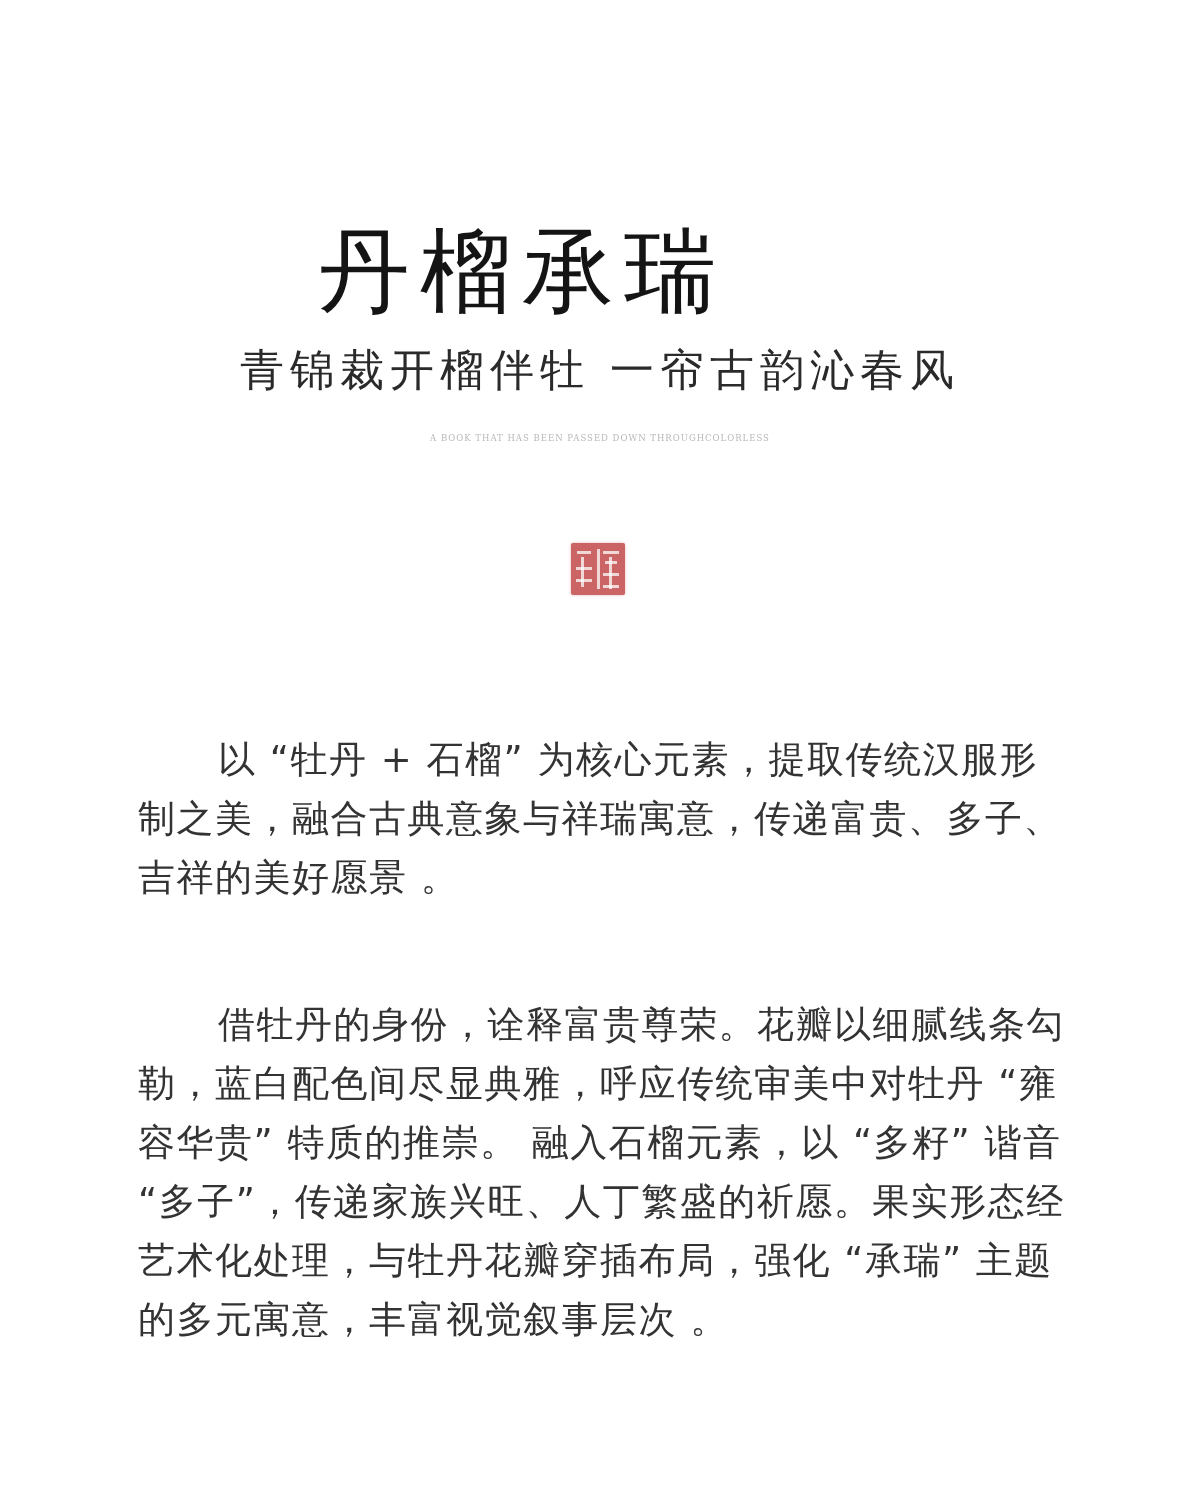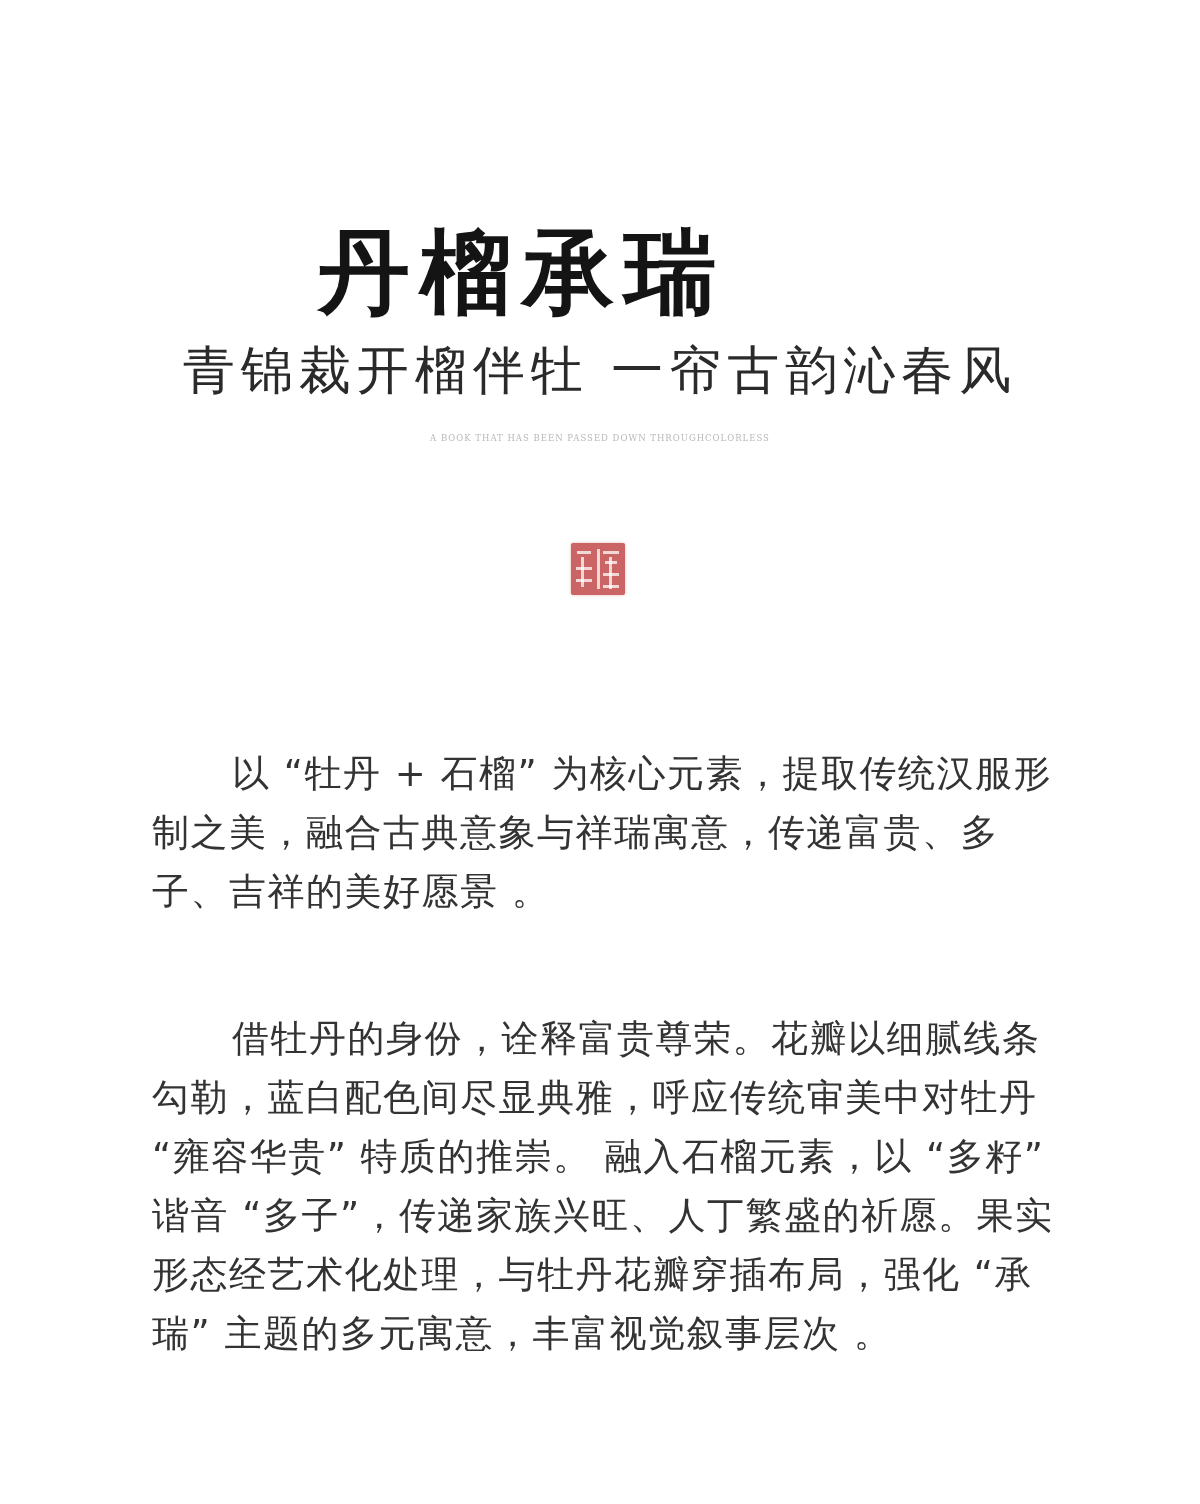--- a/index.html
+++ b/index.html
@@ -16,33 +16,33 @@
       color: #222;
     }
     .title {
       position: absolute;
       top: 212px;
       left: 0;
       width: 1044px;
       text-align: center;
       font-family: "DejaVu Serif", serif;
       font-size: 92px;
-      font-weight: bold;
+      font-weight: normal;
       letter-spacing: 10px;
       line-height: 120px;
       color: #141414;
     }
     .subtitle {
       position: absolute;
       top: 340px;
       left: 0;
       width: 1200px;
       text-align: center;
       font-family: "DejaVu Sans", sans-serif;
-      font-size: 52px;
+      font-size: 44px;
       letter-spacing: 6px;
       line-height: 60px;
       color: #2a2a2a;
     }
     .tagline {
       position: absolute;
       top: 417px;
       left: 0;
       width: 1200px;
       text-align: center;
@@ -75,21 +75,21 @@
       width: 940px;
       font-family: "DejaVu Sans", sans-serif;
       font-size: 37px;
       line-height: 59px;
       color: #333;
       letter-spacing: 1.5px;
     }
     .p1 { top: 727px; }
     .p2 { top: 992px; }
     .body-text p {
-      margin: 17px;
+      margin: 3px;
       text-indent: 80px;
     }
   </style>
 </head>
 <body>
 
 <div class="title">丹榴承瑞</div>
 <div class="subtitle">青锦裁开榴伴牡 一帘古韵沁春风</div>
 <div class="tagline">A BOOK THAT HAS BEEN PASSED DOWN THROUGHCOLORLESS</div>
 

